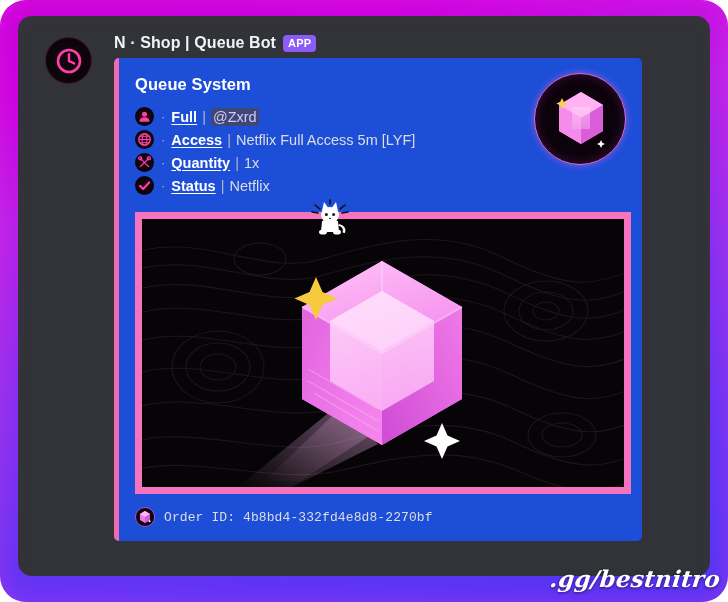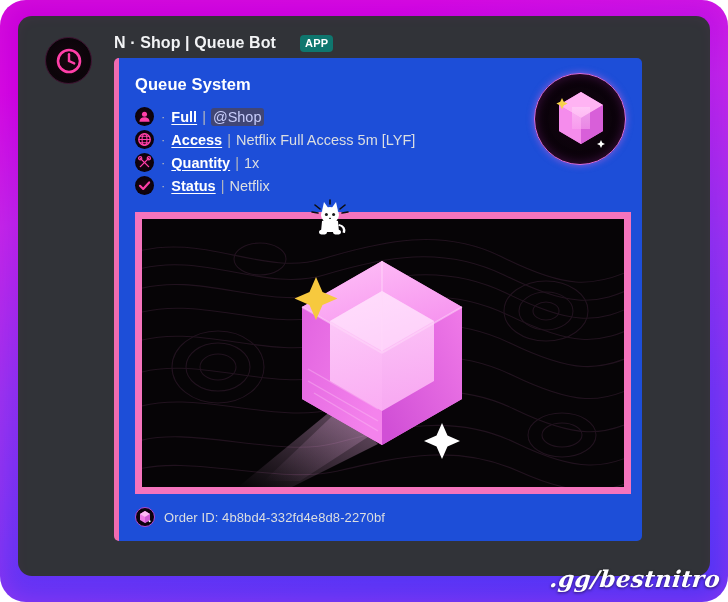--- a/index.html
+++ b/index.html
@@ -67,35 +67,35 @@
     align-items: center;
     justify-content: center;
   }
   .avatar svg { display: block; }
 
   .msg-body { margin-left: 96px; padding-right: 10px; }
 
   .msg-header {
     display: flex;
     align-items: center;
-    gap: 17px;
+    gap: 0;
     height: 22px;
     margin-bottom: 4px;
   }
   .author {
     color: #f2f3f5;
     font-size: 16px;
     font-weight: 700;
     letter-spacing: .1px;
     line-height: 20px;
     white-space: nowrap;
   }
   .app-badge {
     margin-left: 7px;
-    background: #0f766e;
+    background: #8b5cf6;
     color: #ffffff;
     font-size: 11px;
     font-weight: 700;
     line-height: 1;
     padding: 3px 5px 3px 5px;
     border-radius: 4px;
     letter-spacing: .2px;
   }
   .timestamp {
     margin-left: 9px;
@@ -222,20 +222,21 @@
     background: radial-gradient(circle at 50% 50%, #1b0418 0%, #08020a 74%);
     border: 1px solid #b246c8;
     position: relative;
     overflow: hidden;
     flex: 0 0 20px;
   }
   .footer-text {
     color: #dbdee1;
     font-size: 13px;
     letter-spacing: .1px;
+    font-family: Liberation Mono, monospace;
   }
 
   
   .watermark {
     position: absolute;
     right: 8px;
     bottom: 10px;
     color: #ffffff;
     font-family: "DejaVu Serif", serif;
     font-style: italic;
@@ -283,21 +284,21 @@
               <div class="field-line">
                 <span class="femoji">
                   <svg width="15" height="15" viewBox="0 0 16 16">
                     <circle cx="8" cy="5.6" r="2.7" fill="#ff3fa8"></circle>
                     <path d="M2.6 13.6c0-3.1 2.4-4.7 5.4-4.7s5.4 1.6 5.4 4.7z" fill="#ff3fa8"></path>
                   </svg>
                 </span>
                 <span class="fbullet">·</span>
                 <span class="flabel">Full</span>
                 <span class="fpipe">|</span>
-                <span class="mention">@Shop</span>
+                <span class="mention">@Zxrd</span>
               </div>
 
               <div class="field-line">
                 <span class="femoji">
                   <svg width="15" height="15" viewBox="0 0 16 16">
                     <circle cx="8" cy="8" r="6.1" fill="none" stroke="#ff3fa8" stroke-width="1.5"></circle>
                     <ellipse cx="8" cy="8" rx="2.6" ry="6.1" fill="none" stroke="#ff3fa8" stroke-width="1.2"></ellipse>
                     <line x1="1.9" y1="8" x2="14.1" y2="8" stroke="#ff3fa8" stroke-width="1.2"></line>
                     <line x1="3.1" y1="4.6" x2="12.9" y2="4.6" stroke="#ff3fa8" stroke-width="1"></line>
                     <line x1="3.1" y1="11.4" x2="12.9" y2="11.4" stroke="#ff3fa8" stroke-width="1"></line>

